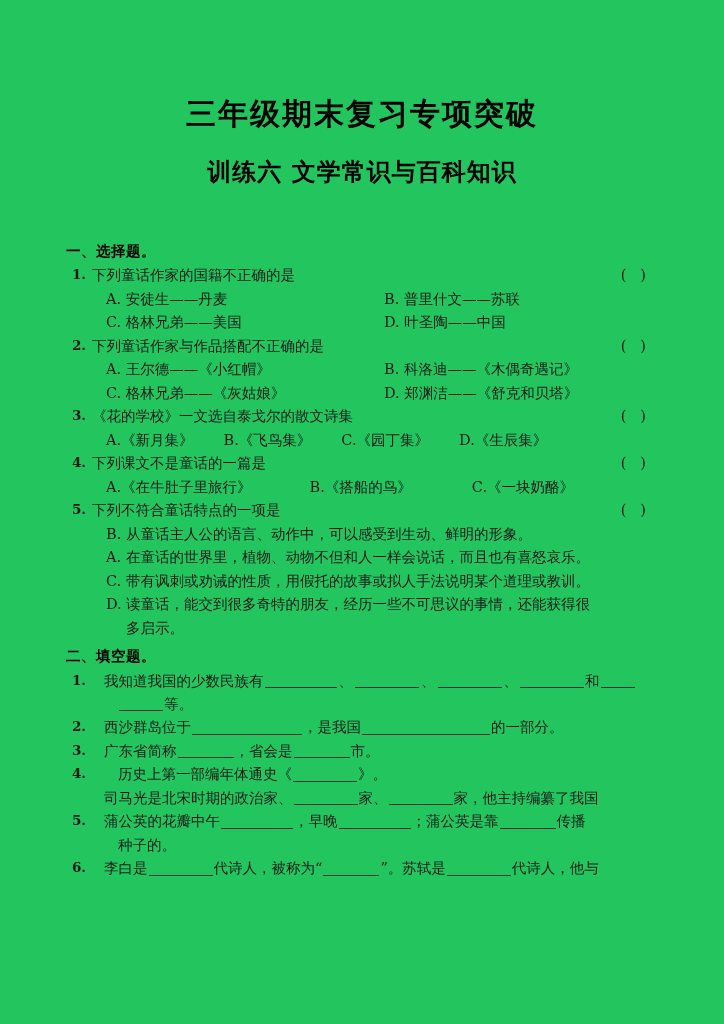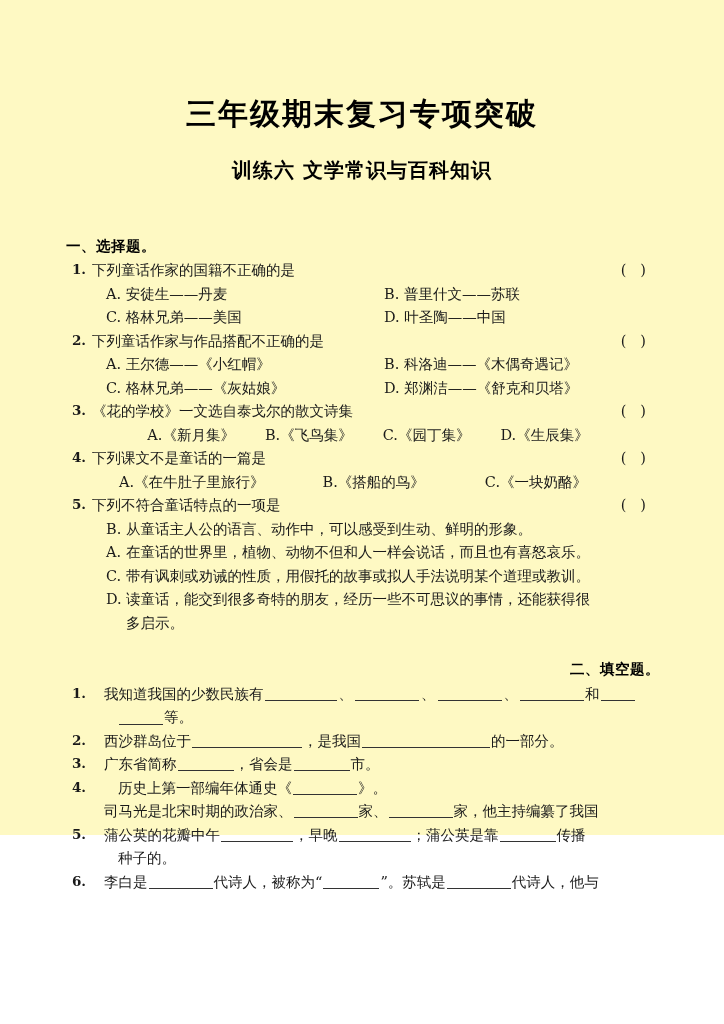--- a/index.html
+++ b/index.html
@@ -10,42 +10,42 @@
   body {
     width: 724px;
     height: 1024px;
     position: relative;
     font-family: "DejaVu Serif", "Liberation Serif", serif;
     color: #1a1a1a;
     overflow: hidden;
   }
   .page {
     width: 724px;
-    height: 835px;
+    height: 1024px;
     box-sizing: border-box;
     padding: 0;
     position: relative;
-    background: #fef9c3;
+    background: #22c55e;
   }
 
   
   .title-block {
     text-align: center;
     padding-top: 96px;
   }
   .doc-title {
     font-size: 30px;
     font-weight: bold;
     letter-spacing: 2px;
     line-height: 1.2;
     margin: 0;
     color: #000;
   }
   .doc-subtitle {
-    font-size: 20px;
+    font-size: 24px;
     font-weight: bold;
     letter-spacing: 1px;
     line-height: 1.2;
     margin: 26px 0 0 0;
     color: #000;
   }
 
   
   .content {
     margin-top: 52px;
@@ -54,22 +54,21 @@
     line-height: 1.62;
   }
   .section-heading {
     font-weight: bold;
     font-size: 14.5px;
     margin: 0 0 2px 0;
     letter-spacing: 0.5px;
     color: #000;
   }
   .section-heading.second {
-    margin-top: 22px;
-    text-align: right;
+    margin-top: 4px;
   }
 
   
   .q {
     position: relative;
     padding-left: 26px;
     margin-bottom: 0px;
   }
   .q-num {
     position: absolute;
@@ -97,21 +96,20 @@
   .opts-2col {
     display: flex;
     padding-left: 14px;
     gap: 25px;
   }
   .opts-2col > .opt { width: 253px; flex: 0 0 253px; }
 
   .opts-row {
     display: flex;
     padding-left: 14px;
-    justify-content: center;
   }
   .opt-4 { flex: 0 0 auto; margin-right: 30px; }
   .opt-3a { flex: 0 0 auto; margin-right: 58px; }
   .opt-3b { flex: 0 0 auto; margin-right: 60px; }
 
   .opt-block {
     padding-left: 14px;
     position: relative;
   }
   .opt-block .opt-lbl {

